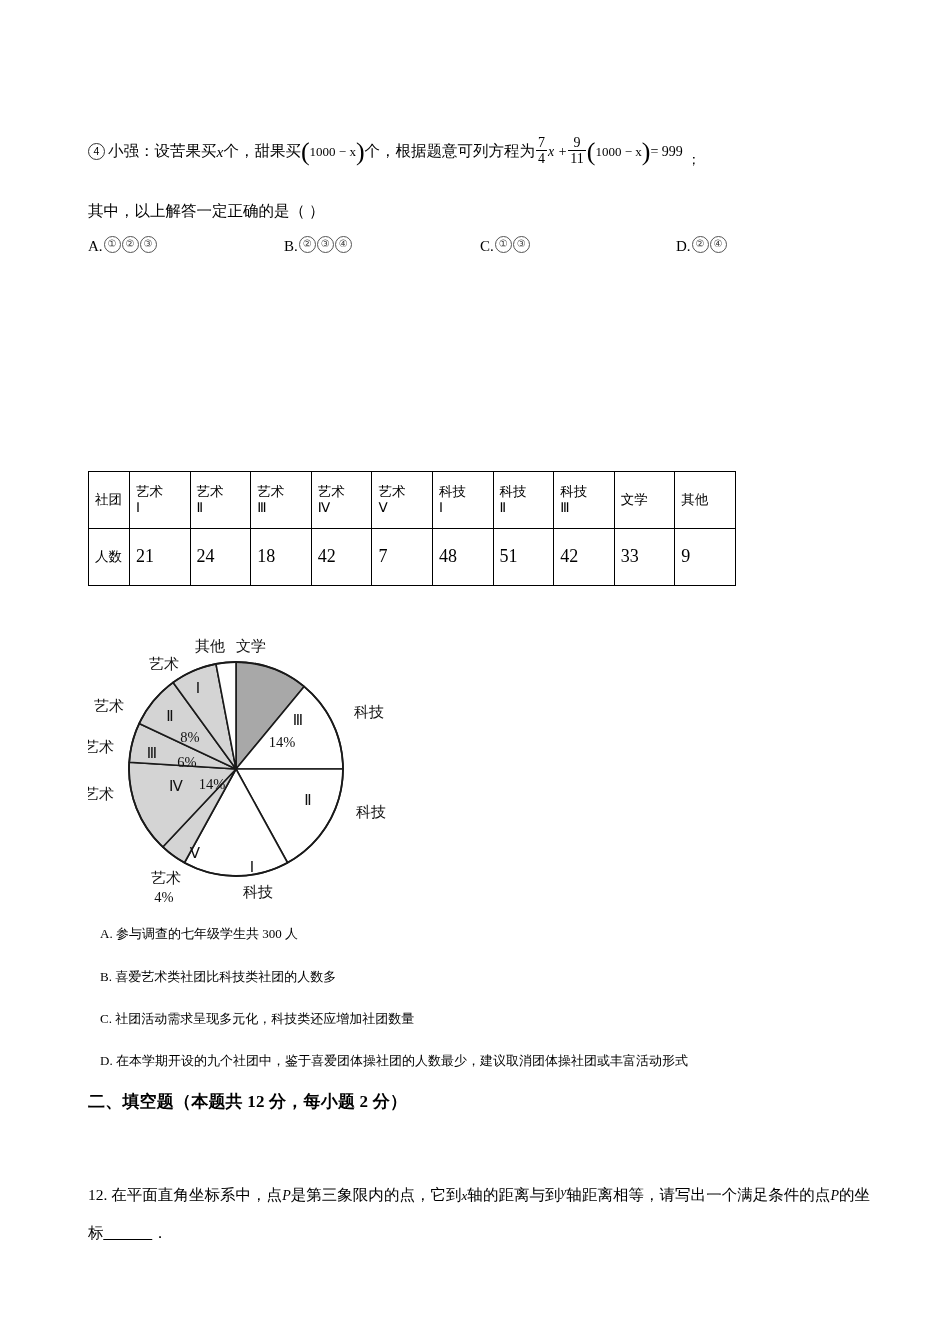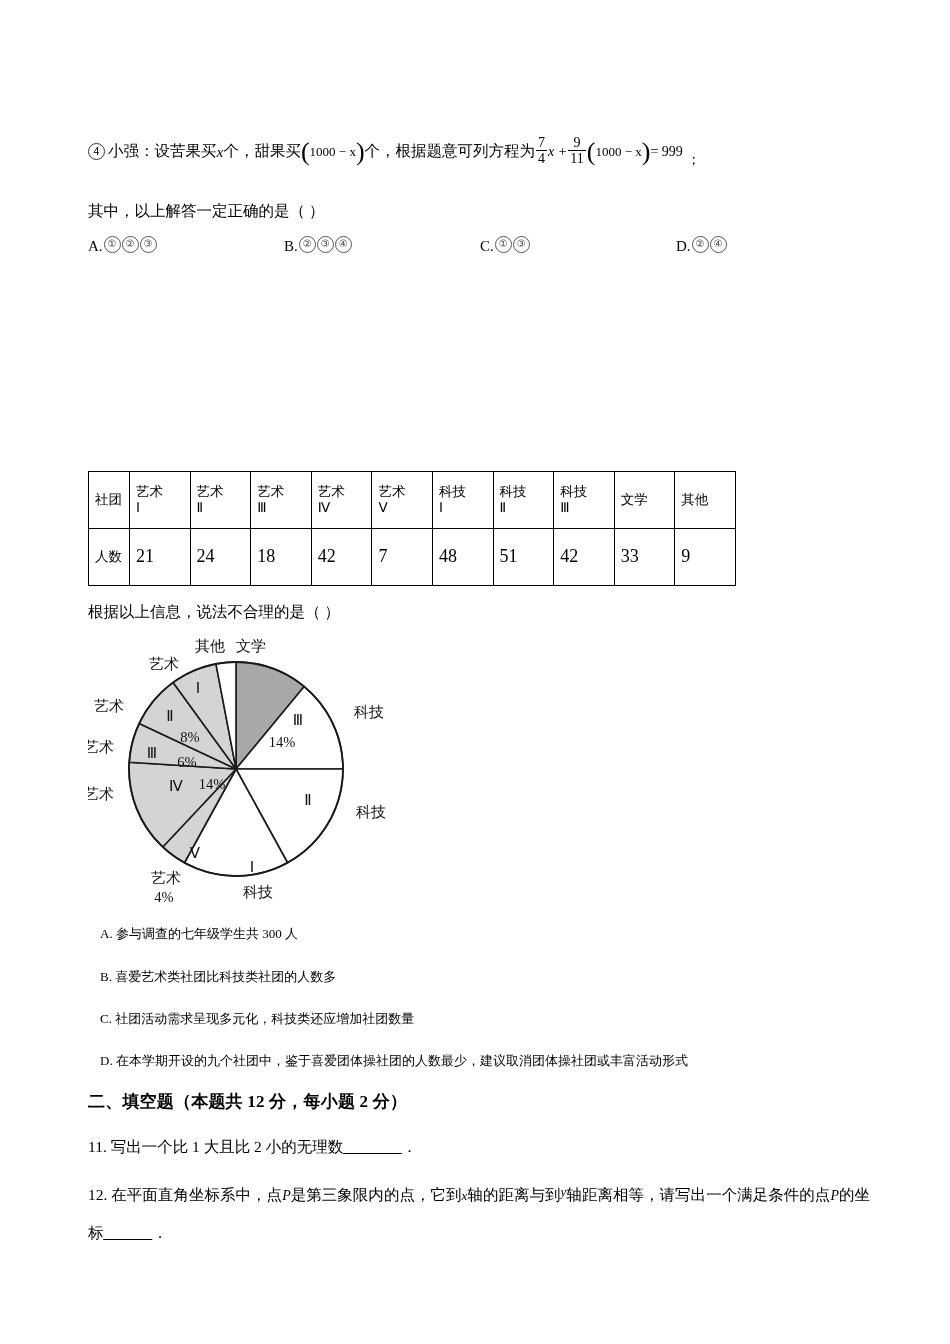--- a/index.html
+++ b/index.html
@@ -118,21 +118,20 @@
       <td class="num">7</td>
       <td class="num">48</td>
       <td class="num">51</td>
       <td class="num">42</td>
       <td class="num">33</td>
       <td class="num">9</td>
     </tr>
   </tbody>
     </table>
 
-  <div class="para" style="top:598px; width:700px; line-height:28px;">根据以上信息，说法不合理的是（      ）</div>
 
   <div class="piewrap">
     <svg width="340" height="290" viewBox="0 0 340 290">
       <g id="pie-slices">
           <path d="M 148 133 L 148.00 26.00 A 107 107 0 0 1 216.20 50.56 Z" fill="#a8a8a8" stroke="#1a1a1a" stroke-width="1.6" stroke-linejoin="round"></path>
           <path d="M 148 133 L 216.20 50.56 A 107 107 0 0 1 255.00 133.00 Z" fill="#ffffff" stroke="#1a1a1a" stroke-width="1.6" stroke-linejoin="round"></path>
           <path d="M 148 133 L 255.00 133.00 A 107 107 0 0 1 199.55 226.76 Z" fill="#ffffff" stroke="#1a1a1a" stroke-width="1.6" stroke-linejoin="round"></path>
           <path d="M 148 133 L 199.55 226.76 A 107 107 0 0 1 96.45 226.76 Z" fill="#ffffff" stroke="#1a1a1a" stroke-width="1.6" stroke-linejoin="round"></path>
           <path d="M 148 133 L 96.45 226.76 A 107 107 0 0 1 74.75 211.00 Z" fill="#d4d4d4" stroke="#1a1a1a" stroke-width="1.6" stroke-linejoin="round"></path>
           <path d="M 148 133 L 74.75 211.00 A 107 107 0 0 1 41.21 126.28 Z" fill="#d4d4d4" stroke="#1a1a1a" stroke-width="1.6" stroke-linejoin="round"></path>
@@ -170,17 +169,16 @@
     </svg>
   </div>
 
   <div class="optline" style="top:925px;">A. 参与调查的七年级学生共 300 人</div>
   <div class="optline" style="top:968px;">B. 喜爱艺术类社团比科技类社团的人数多</div>
   <div class="optline" style="top:1010px;">C. 社团活动需求呈现多元化，科技类还应增加社团数量</div>
   <div class="optline" style="top:1052px;">D. 在本学期开设的九个社团中，鉴于喜爱团体操社团的人数最少，建议取消团体操社团或丰富活动形式</div>
 
   <div class="sec-head" style="top:1090px;">二、填空题（本题共 12 分，每小题 2 分）</div>
 
-  <div class="para" style="top:1133px; width:700px; line-height:28px;"><span>11. 写出一个比 1 大且比 2 小的无理数</span><span class="blank-u">______</span><span>．</span></div>
 
   <div class="para" style="top:1176px; width:782px; line-height:37px;"><span>12. 在平面直角坐标系中，点</span><span class="ital" style="font-size:14px;">P</span><span>是第三象限内的点，它到</span><span class="ital" style="font-size:13px;">x</span><span>轴的距离与到</span><span class="ital" style="font-size:13px;position:relative;top:-4px;">y</span><span>轴距离相等，请写出一个满足</span><span>条件的点</span><span class="ital" style="font-size:14px;">P</span><span>的坐标</span><span class="blank-u">_____</span><span>．</span></div>
 
 </div>
 
 </body></html>

